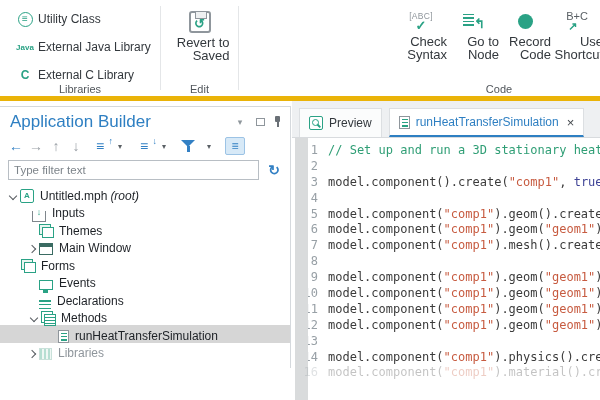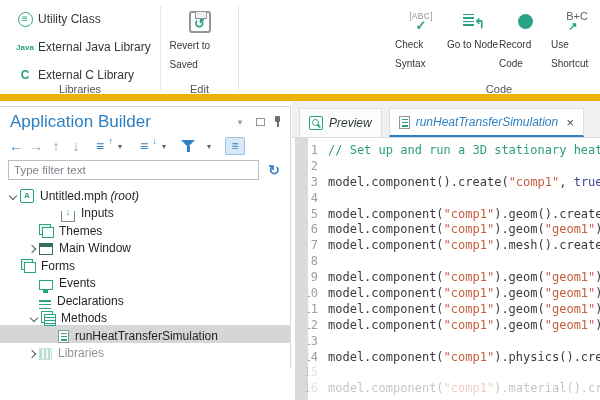--- a/index.html
+++ b/index.html
@@ -2,32 +2,32 @@
 <html><head>
 <meta charset="utf-8">
 <style>
   * { box-sizing: border-box; margin: 0; padding: 0; }
   html,body { width:600px; height:400px; overflow:hidden; background:#fff;
     font-family:"Liberation Sans", sans-serif; }
   .stage { position:relative; width:600px; height:400px; background:#fff; }
 
   
   .ribbon { position:absolute; top:0; left:0; width:600px; height:101px;
-    background:#fff; border-bottom:7px solid #eab308; }
+    background:#fff; border-bottom:5px solid #eab308; }
   .rdivider { position:absolute; top:6px; height:84px; width:1px; background:#e4e6e8; }
   .rgroup { position:absolute; top:0; height:100px; }
   .glabel { position:absolute; bottom:5px; left:0; right:0; text-align:center;
     font-size:11px; color:#51565b; }
   .small-item { display:flex; align-items:center; height:28px; cursor:default; }
   .small-item .ic { width:26px; display:flex; justify-content:center; align-items:center; flex:none; }
   .slabel { font-size:12px; color:#33383d; white-space:nowrap; }
   .bigwrap { position:absolute; display:flex; }
-  .big-item { width:52px; text-align:left; }
+  .big-item { width:52px; text-align:right; }
   .big-item .bic { height:28px; display:flex; align-items:center; justify-content:center; }
-  .blabel { font-size:10px; line-height:19px; color:#33383d; }
+  .blabel { font-size:13px; line-height:13px; color:#33383d; }
 
   
   .utility-class-icon { width:15px; height:15px; border:1.5px solid #2aa285; border-radius:50%;
     display:flex; align-items:center; justify-content:center; }
   .utility-class-icon::before { content:"≡"; color:#2aa285; font-size:10px; line-height:1; }
   .java-icon { font-size:8px; font-weight:bold; color:#2aa285; }
   .c-icon { font-size:12px; font-weight:bold; color:#2aa285; }
   .revert-icon { width:22px; height:22px; border:2px solid #8f969c; border-radius:3px;
     position:relative; background:#fff; }
   .revert-icon::before { content:""; position:absolute; top:-1px; left:4px; width:10px; height:6px;
@@ -137,21 +137,21 @@
     border:1.4px solid #2aa285; background:repeating-linear-gradient(#fff 0 2px, #2aa285 2px 3px); }
   .method-icon { width:11px; height:13px; border:1px solid #8f969c; background:#fff; }
   .method-icon::before { content:""; position:absolute; top:2px; left:2px; width:6px; height:8px;
     background:repeating-linear-gradient(#2aa285 0 1.2px, transparent 1.2px 3.2px); }
   .libraries-icon { width:13px; height:12px; border:1px solid #9ec9bc;
     background:repeating-linear-gradient(to right, #7cc4ae 0 2px, #e3f2ec 2px 4px); }
 
   
   .editor { position:absolute; top:101px; left:292px; right:0; bottom:0; background:#fff; }
   .tabbar { height:37px; background:#eef0f2; border-bottom:1px solid #d8dbde;
-    display:flex; align-items:flex-end; padding:0 0 0 7px; gap:7px;font-style:italic; }
+    display:flex; align-items:flex-end; padding:0 0 0 7px; gap:7px; }
   .tab { height:29px; display:flex; align-items:center; gap:6px; padding:0 9px;
     font-size:12px; background:#fbfcfc; border:1px solid #dcdfe2; border-bottom:none;
     color:#33383d; cursor:default; }
   .tab.active { background:#fff; color:#2e7fc2; border-bottom:2px solid #2e7fc2; }
   .preview-icon { width:14px; height:14px; border:1.5px solid #2aa285; border-radius:2px;
     background:#fff; position:relative; flex:none; }
   .preview-icon::before { content:""; position:absolute; top:2px; left:2px; width:5px; height:5px;
     border:1.4px solid #2aa285; border-radius:50%; }
   .preview-icon::after { content:""; position:absolute; bottom:2px; right:1px; width:4px; height:1.6px;
     background:#2aa285; transform:rotate(45deg); }
@@ -269,21 +269,21 @@
       <input class="filter-input" value="" placeholder="Type filter text" style="">
       <span class="tbico refresh-icon"></span>
     </div>
     <div class="tree">
         <div class="tree-row" style="padding-left: 6px;">
     <span class="chev open"></span>
     <span class="ticon app-root-icon"></span>
     <span class="tlabel">Untitled.mph</span>
     <span class="tsuffix">(root)</span>
   </div>
-        <div class="tree-row" style="padding-left: 11px; margin-left: 36px;">
+        <div class="tree-row" style="padding-left: 18px;">
     <span class="chev"></span>
     <span class="ticon inputs-icon"></span>
     <span class="tlabel">Inputs</span>
     <span class="tsuffix"></span>
   </div>
         <div class="tree-row" style="padding-left: 25px;">
     <span class="chev"></span>
     <span class="ticon stack-icon"></span>
     <span class="tlabel">Themes</span>
     <span class="tsuffix"></span>
@@ -397,23 +397,19 @@
   </div>
         <div class="cl">
     <span class="ln">13</span>
     <span class="code"></span>
   </div>
         <div class="cl">
     <span class="ln">14</span>
     <span class="code"><span class="c-d">model.component(</span><span class="c-s">"comp1"</span><span class="c-d">).physics().create(</span></span>
   </div>
         <div class="cl faded">
-    <span class="ln">15</span>
-    <span class="code"></span>
-  </div>
-        <div class="cl faded">
     <span class="ln">16</span>
     <span class="code"><span class="c-d">model.component(</span><span class="c-s">"comp1"</span><span class="c-d">).material().create(</span></span>
   </div>
       </div>
   </div>
 
 </div>
 
 </body></html>

